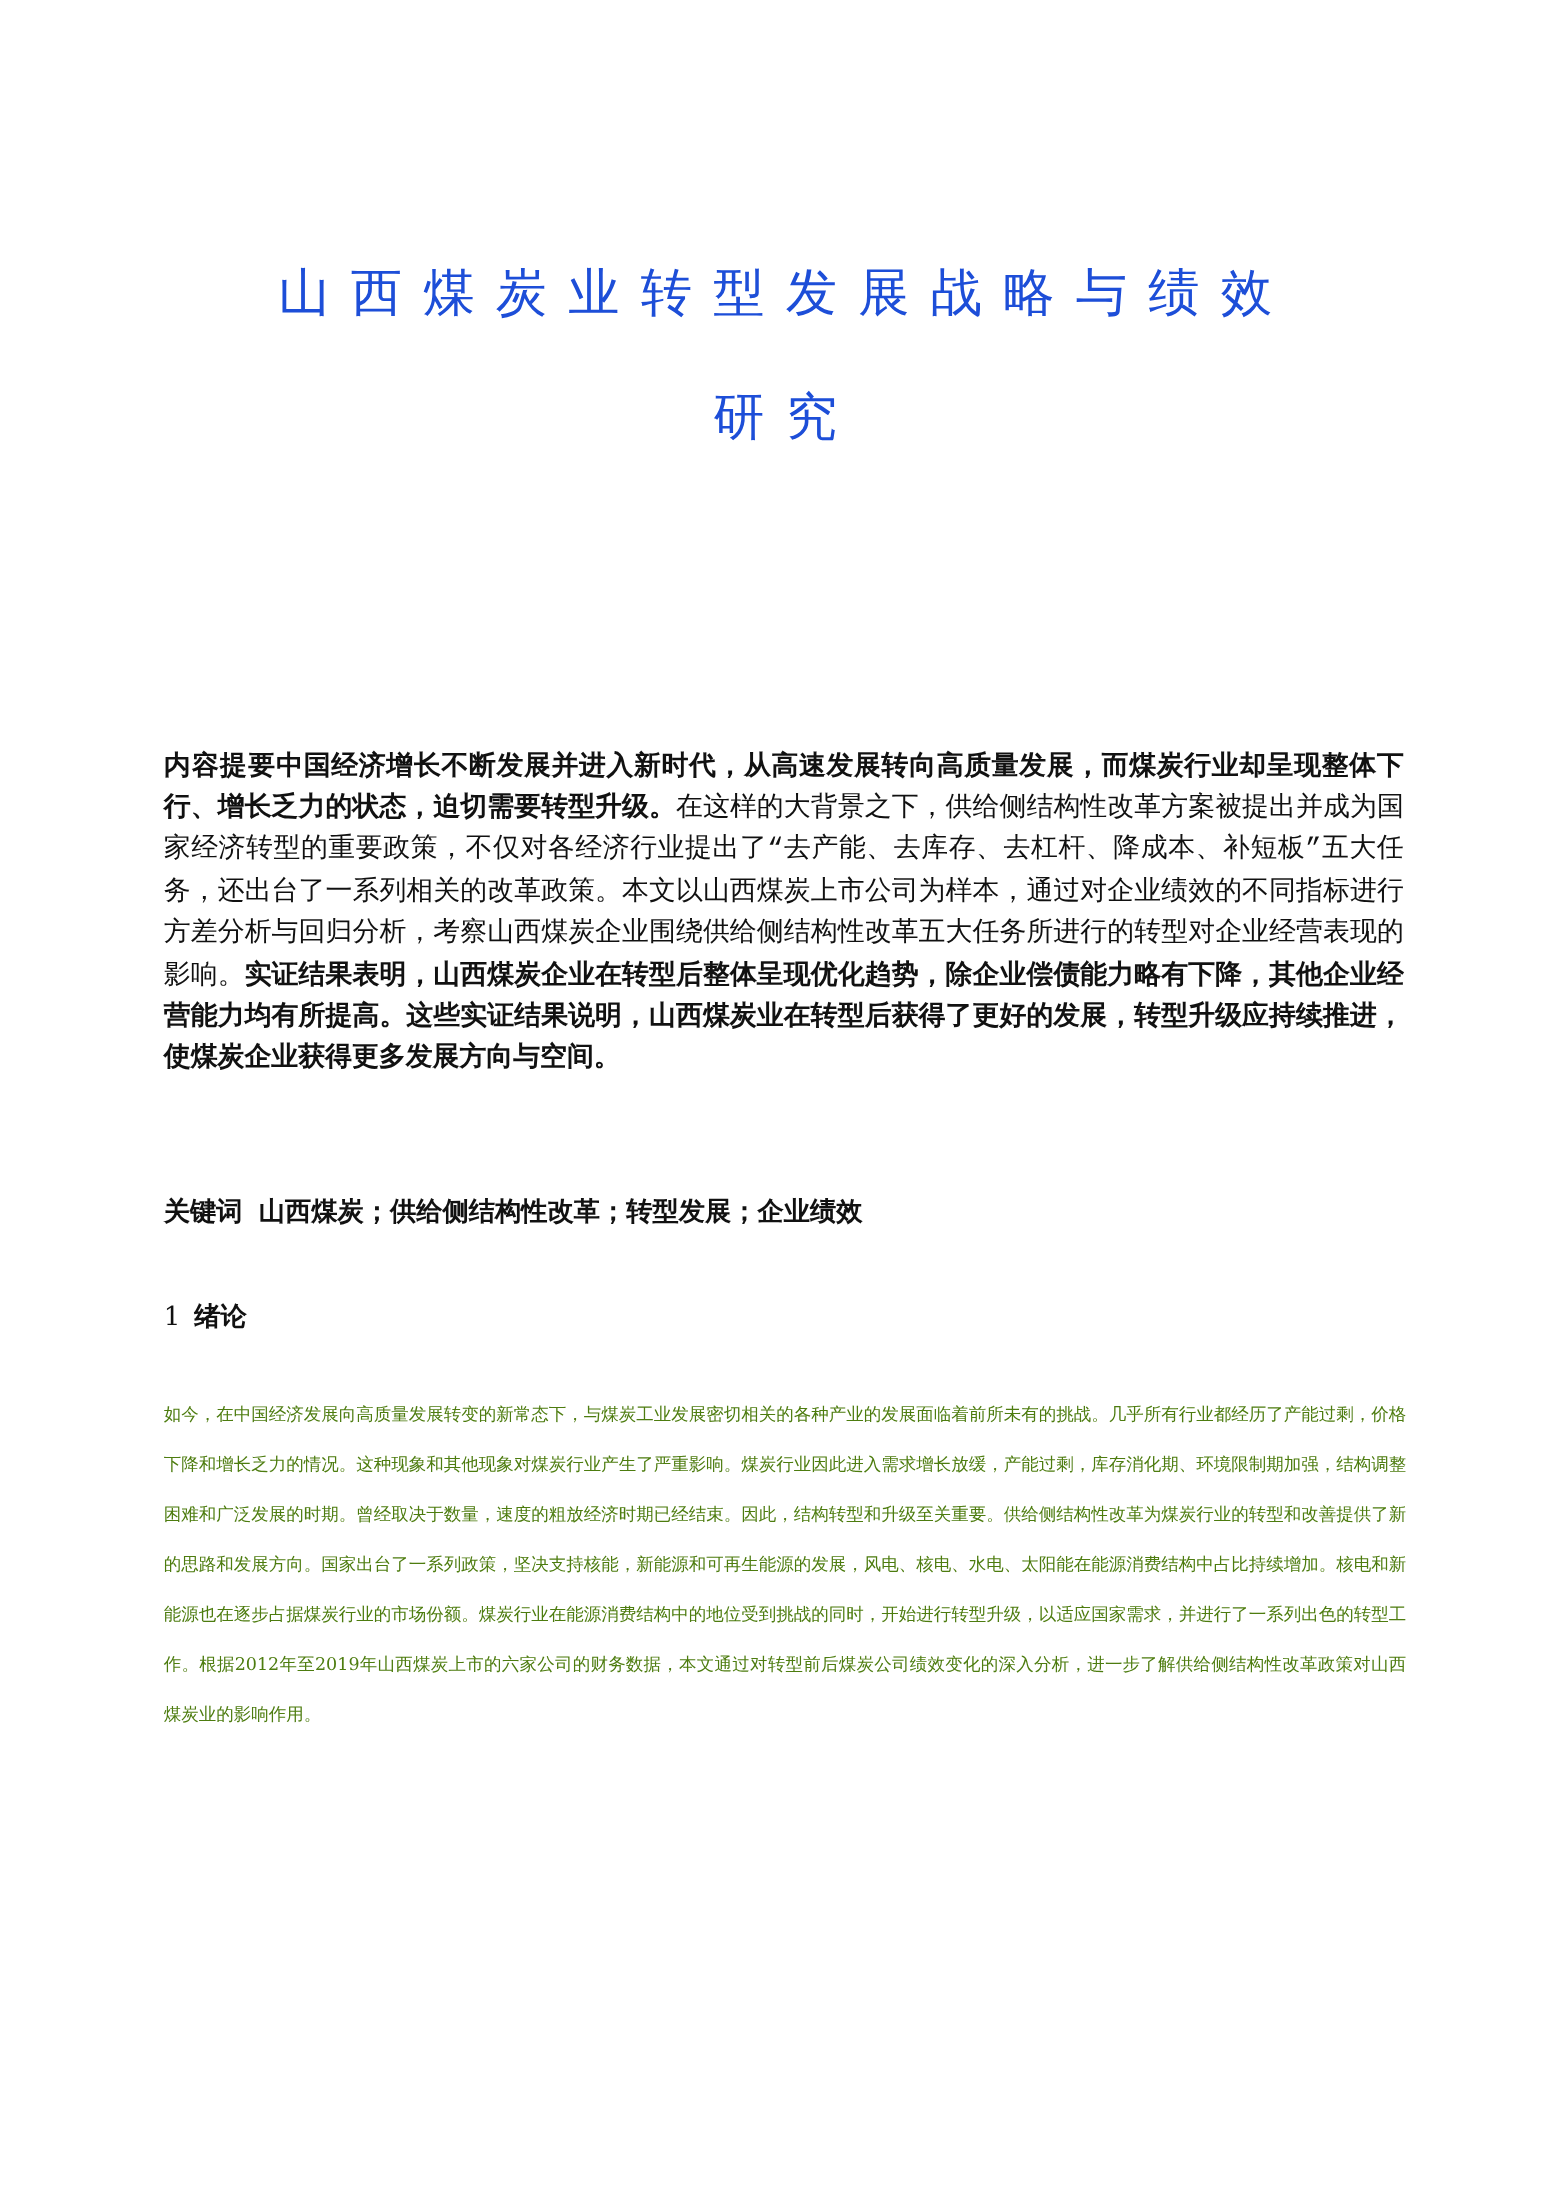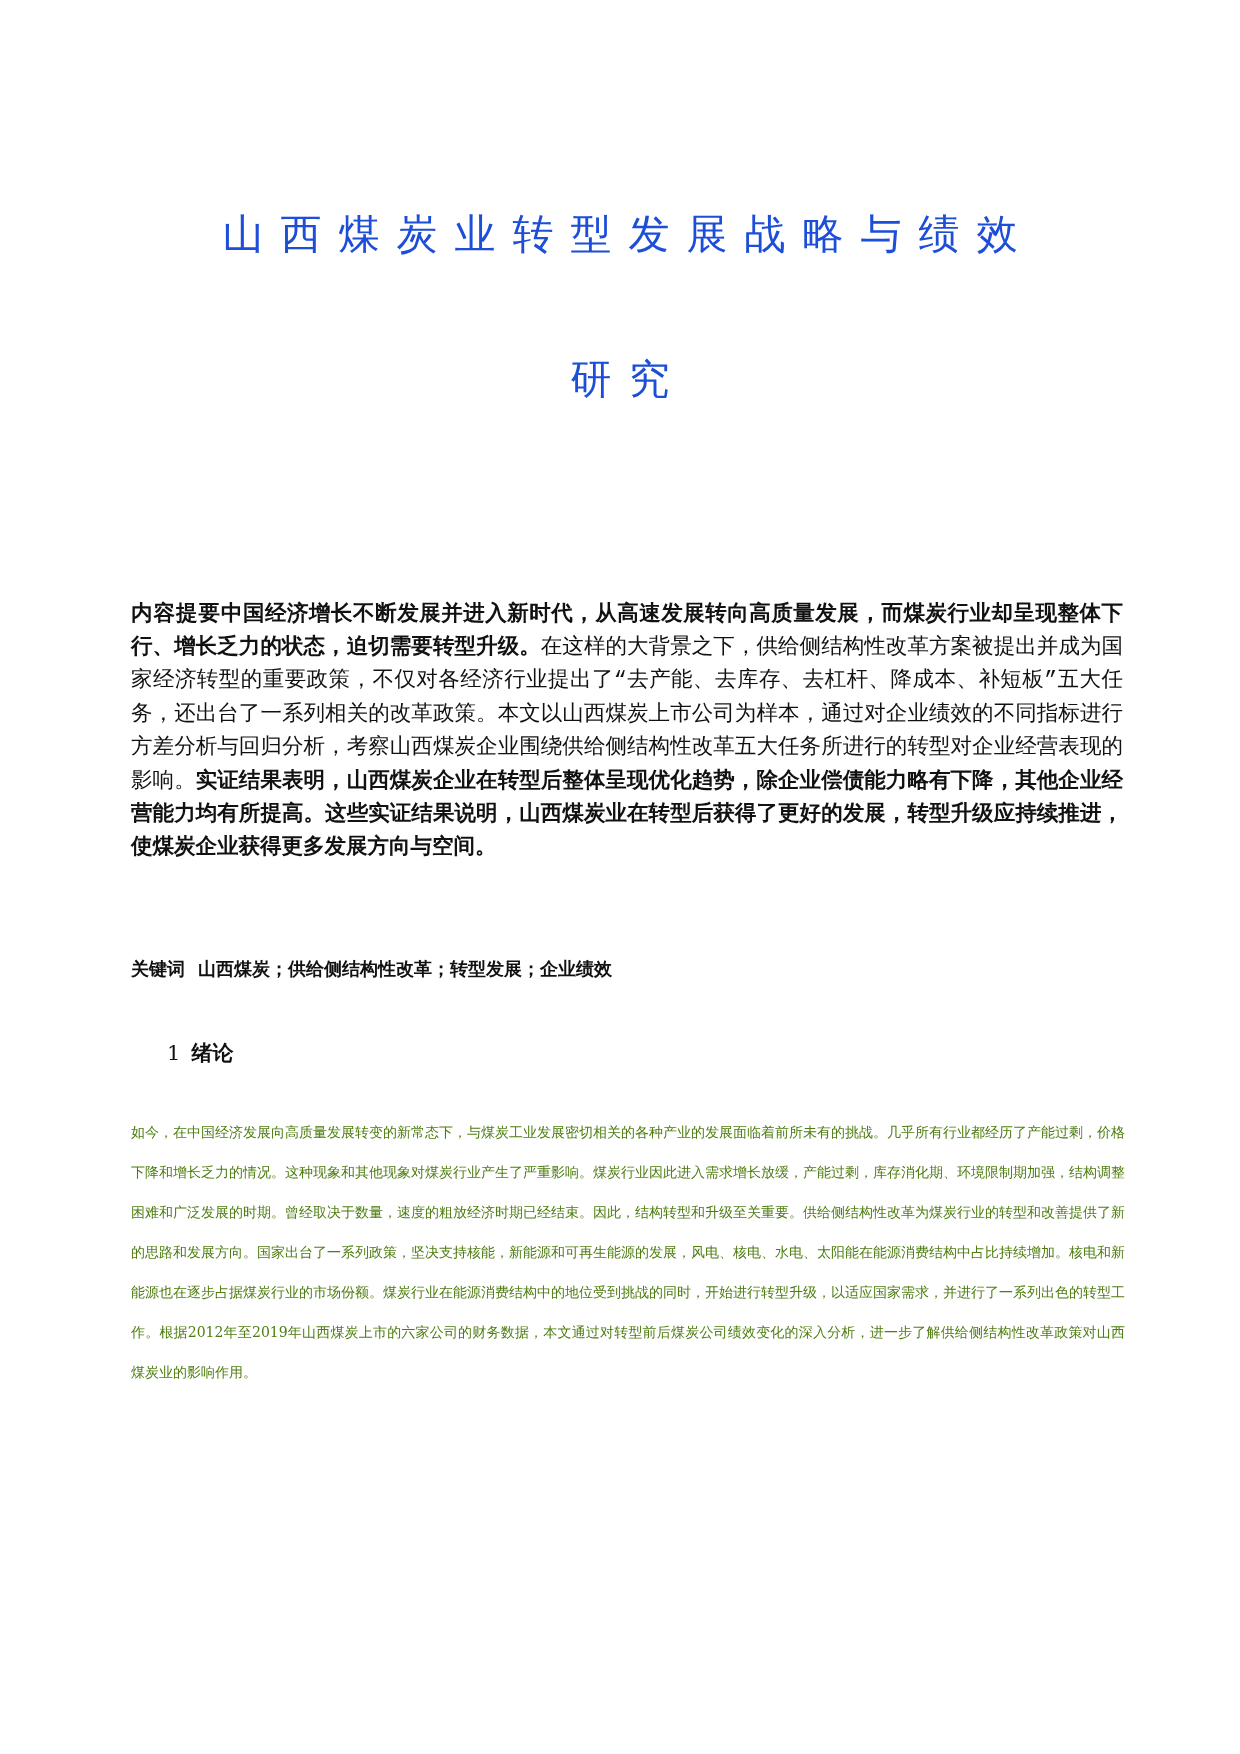--- a/index.html
+++ b/index.html
@@ -28,21 +28,21 @@
     text-align: center;
     font-family: "Liberation Sans", "DejaVu Sans", sans-serif;
     font-size: 41px;
     font-weight: 400;
     letter-spacing: 17px;
     line-height: 1.0;
     color: #1d4ed8;
     text-indent: 17px;
   }
   .title-line-2 {
-    margin-top: 104px;
+    margin-top: 58px;
   }
 
   
   .abstract {
     position: absolute;
     left: 131px;
     top: 597px;
     width: 992px;
     font-family: "DejaVu Serif", "Liberation Serif", serif;
     font-size: 21.5px;
@@ -64,39 +64,38 @@
     font-family: Liberation Mono, monospace;
   }
 
   
   .keywords {
     position: absolute;
     left: 131px;
     top: 953px;
     width: 992px;
     font-family: "DejaVu Serif", "Liberation Serif", serif;
-    font-size: 18px;
+    font-size: 21px;
     line-height: 32px;
     font-weight: bold;
     color: #111111;
   }
   .kw-label {
     margin-right: 13px;
   }
 
   
   .section-heading {
     position: absolute;
     left: 131px;
     top: 1037px;
     font-family: "DejaVu Serif", "Liberation Serif", serif;
     font-size: 21px;
     line-height: 32px;
     color: #111111;
-    margin-left: 36px;
   }
   .sec-num {
     font-weight: normal;
     margin-right: 11px;
   }
   .sec-title {
     font-weight: bold;
   }
 
   

